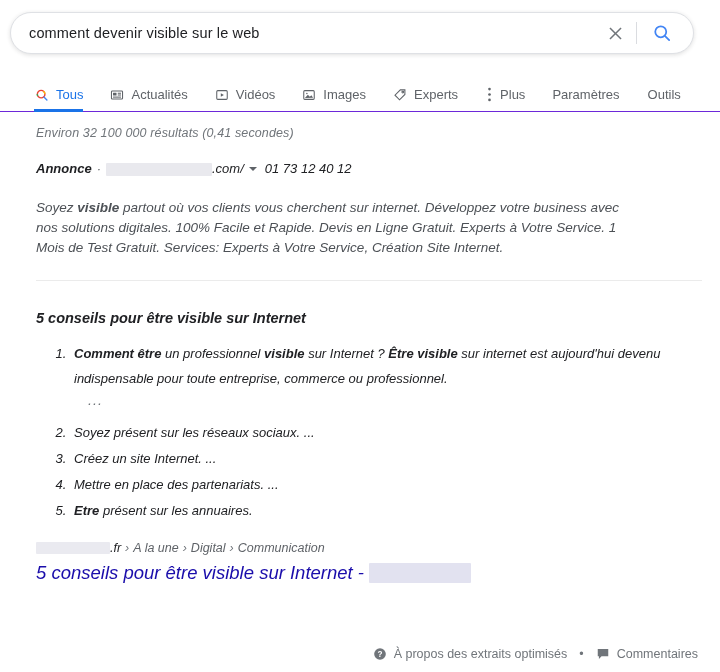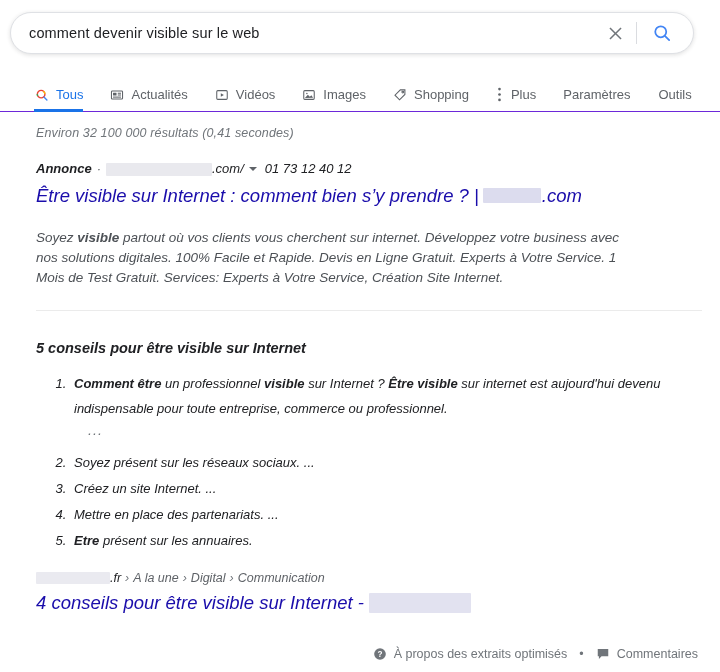--- a/index.html
+++ b/index.html
@@ -397,21 +397,21 @@
       <span>Images</span>
     </div>
 
     <div class="tab">
       <span class="ticon">
         <svg width="14" height="14" viewBox="0 0 24 24" fill="none" stroke="#5f6368" stroke-width="1.8">
           <path d="M12.6 3.2 H20.4 V11 L11.2 20.2 L3.4 12.4 Z"></path>
           <circle cx="16.8" cy="7" r="1.5"></circle>
         </svg>
       </span>
-      <span>Shopping</span>
+      <span>Experts</span>
     </div>
 
     <div class="tab">
       <span class="ticon" style="width:10px;">
         <svg width="5" height="15" viewBox="0 0 5 18" fill="#5f6368">
           <circle cx="2.5" cy="2.5" r="1.6"></circle>
           <circle cx="2.5" cy="9" r="1.6"></circle>
           <circle cx="2.5" cy="15.5" r="1.6"></circle>
         </svg>
       </span>
@@ -436,25 +436,20 @@
   <div class="ad-block">
     <div class="ad-urlline">
       <span class="ad-label">Annonce</span>
       <span class="ad-dot">·</span>
       <span class="redact redact-url"></span>
       <span class="ad-domain">.com/</span>
       <span class="ad-caret"></span>
       <span class="ad-phone">01 73 12 40 12</span>
     </div>
 
-    <div class="ad-title">
-      <span>Être visible sur Internet : comment bien s’y prendre ? |</span>
-      <span class="redact redact-title"></span>
-      <span>.com</span>
-    </div>
 
     <div class="ad-desc">
       <span>Soyez </span><b>visible</b><span> partout où vos clients vous cherchent sur internet. Développez votre business avec nos solutions digitales. 100% Facile et Rapide. Devis en Ligne Gratuit. Experts à Votre Service. 1 Mois de Test Gratuit. Services: Experts à Votre Service, Création Site Internet.</span>
     </div>
   </div>
 
   <div class="divider"></div>
 
   <div class="snippet">
     <div class="snippet-title">5 conseils pour être visible sur Internet</div>
@@ -476,21 +471,21 @@
       <span class="redact redact-src"></span>
       <span>.fr</span>
       <span class="src-sep">›</span>
       <span class="src-breadcrumb">A la une</span>
       <span class="src-sep">›</span>
       <span class="src-breadcrumb">Digital</span>
       <span class="src-sep">›</span>
       <span class="src-breadcrumb">Communication</span>
     </div>
     <div class="source-title">
-      <span>4 conseils pour être visible sur Internet -</span>
+      <span>5 conseils pour être visible sur Internet -</span>
       <span class="redact redact-srctitle"></span>
     </div>
   </div>
 
 </div>
 
 <div class="snippet-footer">
   <div class="footer-item">
     <span class="ficon">
       <svg width="14" height="14" viewBox="0 0 24 24">

